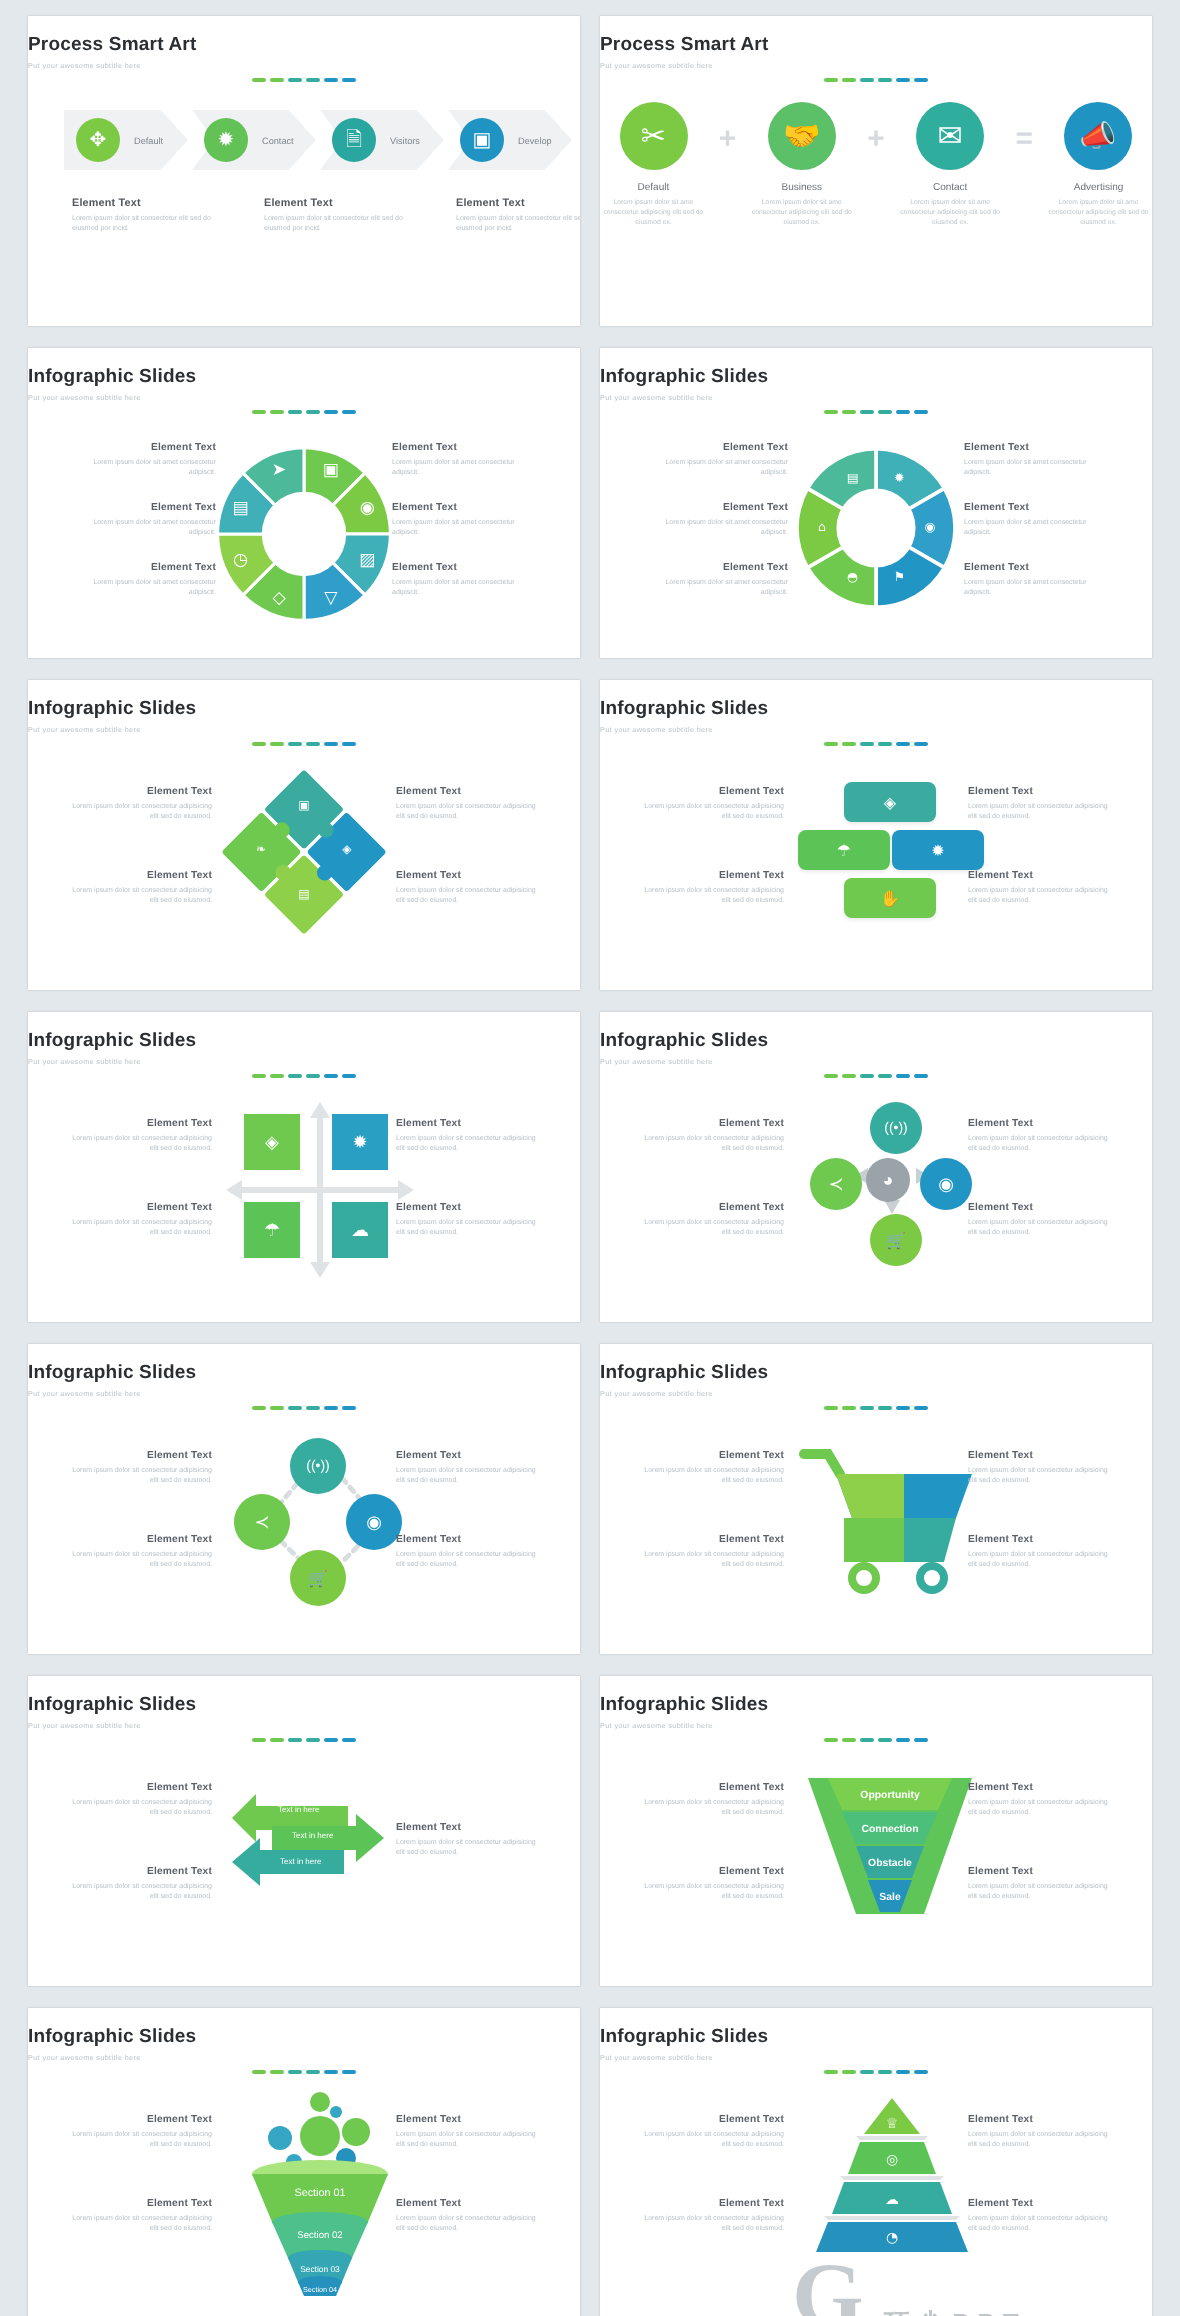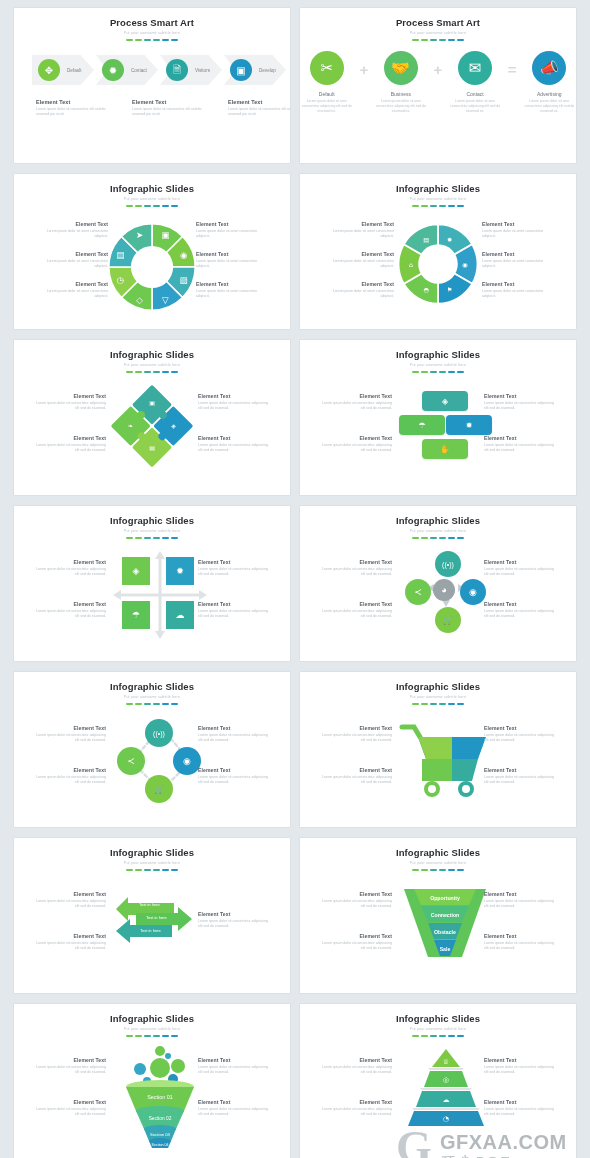--- a/index.html
+++ b/index.html
@@ -18,21 +18,21 @@
     column-gap: 10px;
     row-gap: 11px;
     background: #e3e8ec;
   }
   .slide {
     background: #ffffff;
     position: relative;
     overflow: hidden;
     box-shadow: 0 0 1px rgba(120,135,150,.45);
   }
-  .slide-head { text-align: center; padding-top: 9px; }
+  .slide-head { text-align: left; padding-top: 9px; }
   .s-title {
     font-size: 9.5px; font-weight: bold; color: #2b2f33;
     letter-spacing: .1px;
   }
   .s-sub {
     font-size: 3.6px; color: #b9c2c9; margin-top: 3px;
     filter: blur(.35px); letter-spacing: .2px;
   }
   .s-rule { margin: 4px auto 0; width: 52px; height: 2px; display: flex; gap: 2px; }
   .s-rule i { flex: 1; display: block; border-radius: 1px; }
@@ -784,19 +784,18 @@
       <div class="etxt r" style="right:20px;top:20px">
         <div class="et-h">Element Text</div>
         <div class="et-p">Lorem ipsum dolor sit consectetur adipisicing elit sed do eiusmod.</div>
       </div>
       <div class="etxt r" style="right:20px;top:62px">
         <div class="et-h">Element Text</div>
         <div class="et-p">Lorem ipsum dolor sit consectetur adipisicing elit sed do eiusmod.</div>
       </div>
       <div class="wm">
         <div class="wm-g">G</div>
-        <div class="wm-t">GFXAA.COM</div>
         <div class="wm-s">顶尖PPT</div>
       </div>
     </div>
   </div>
 
 </div>
 
 </body></html>

